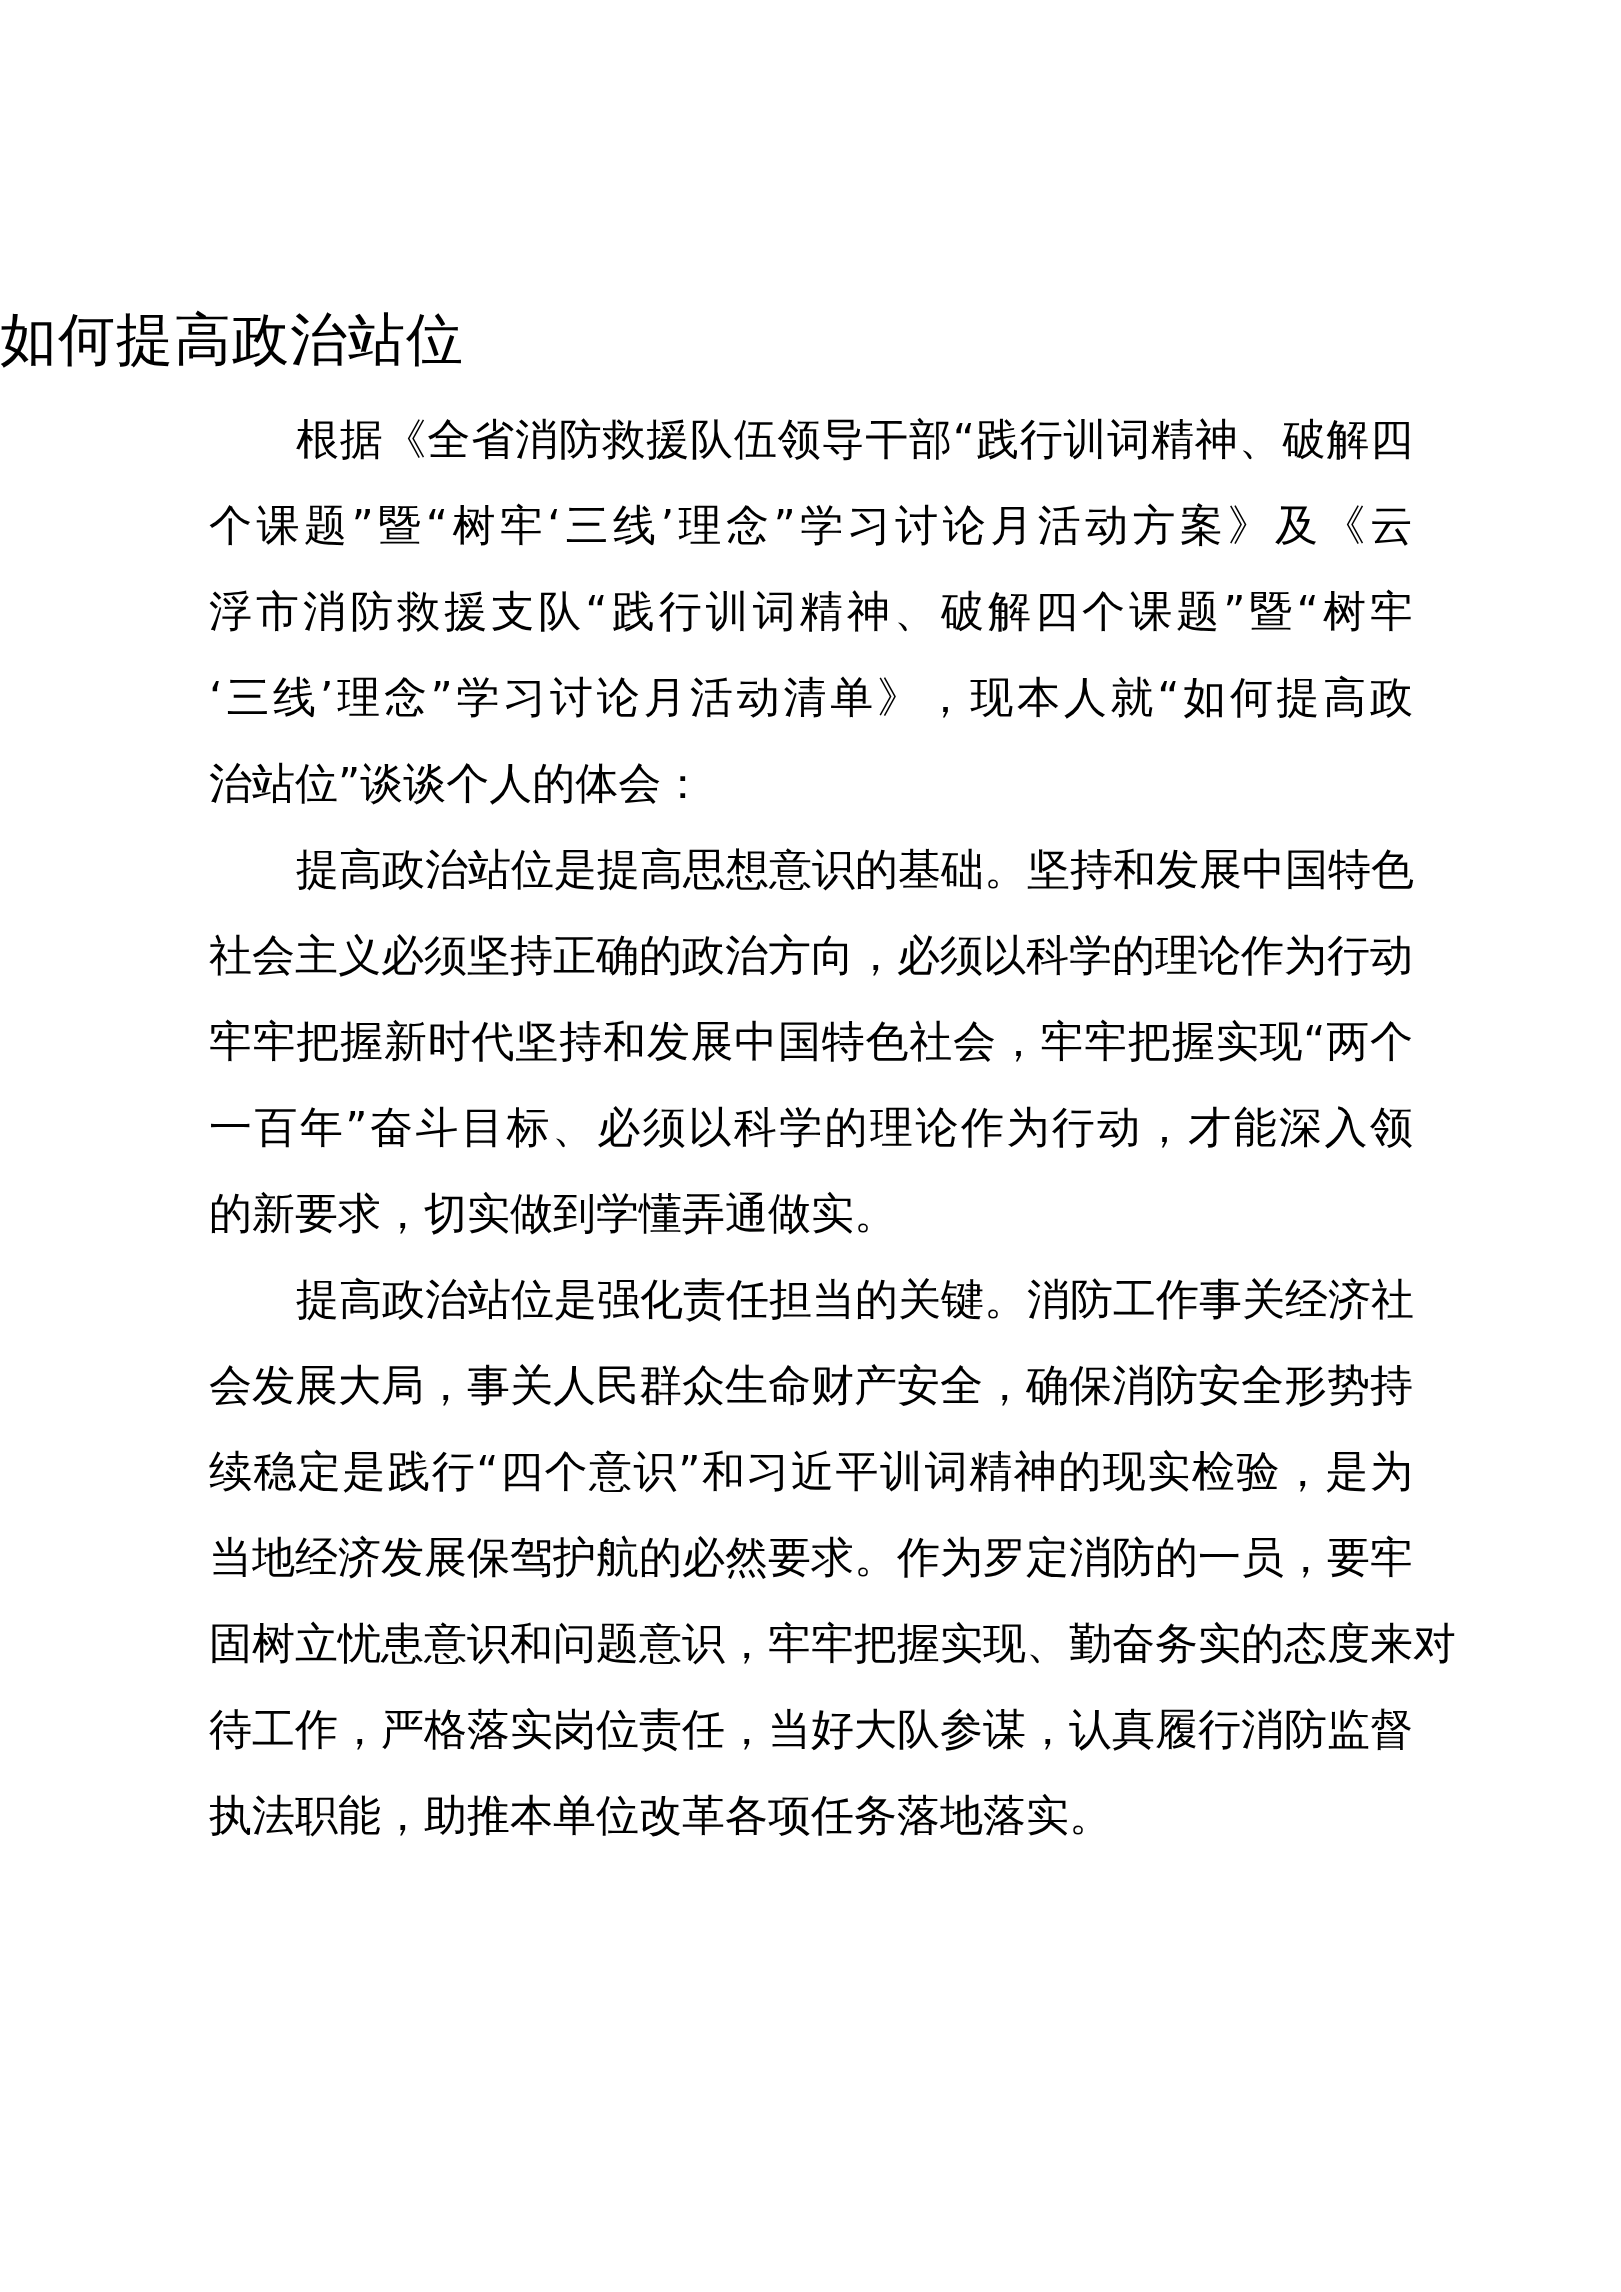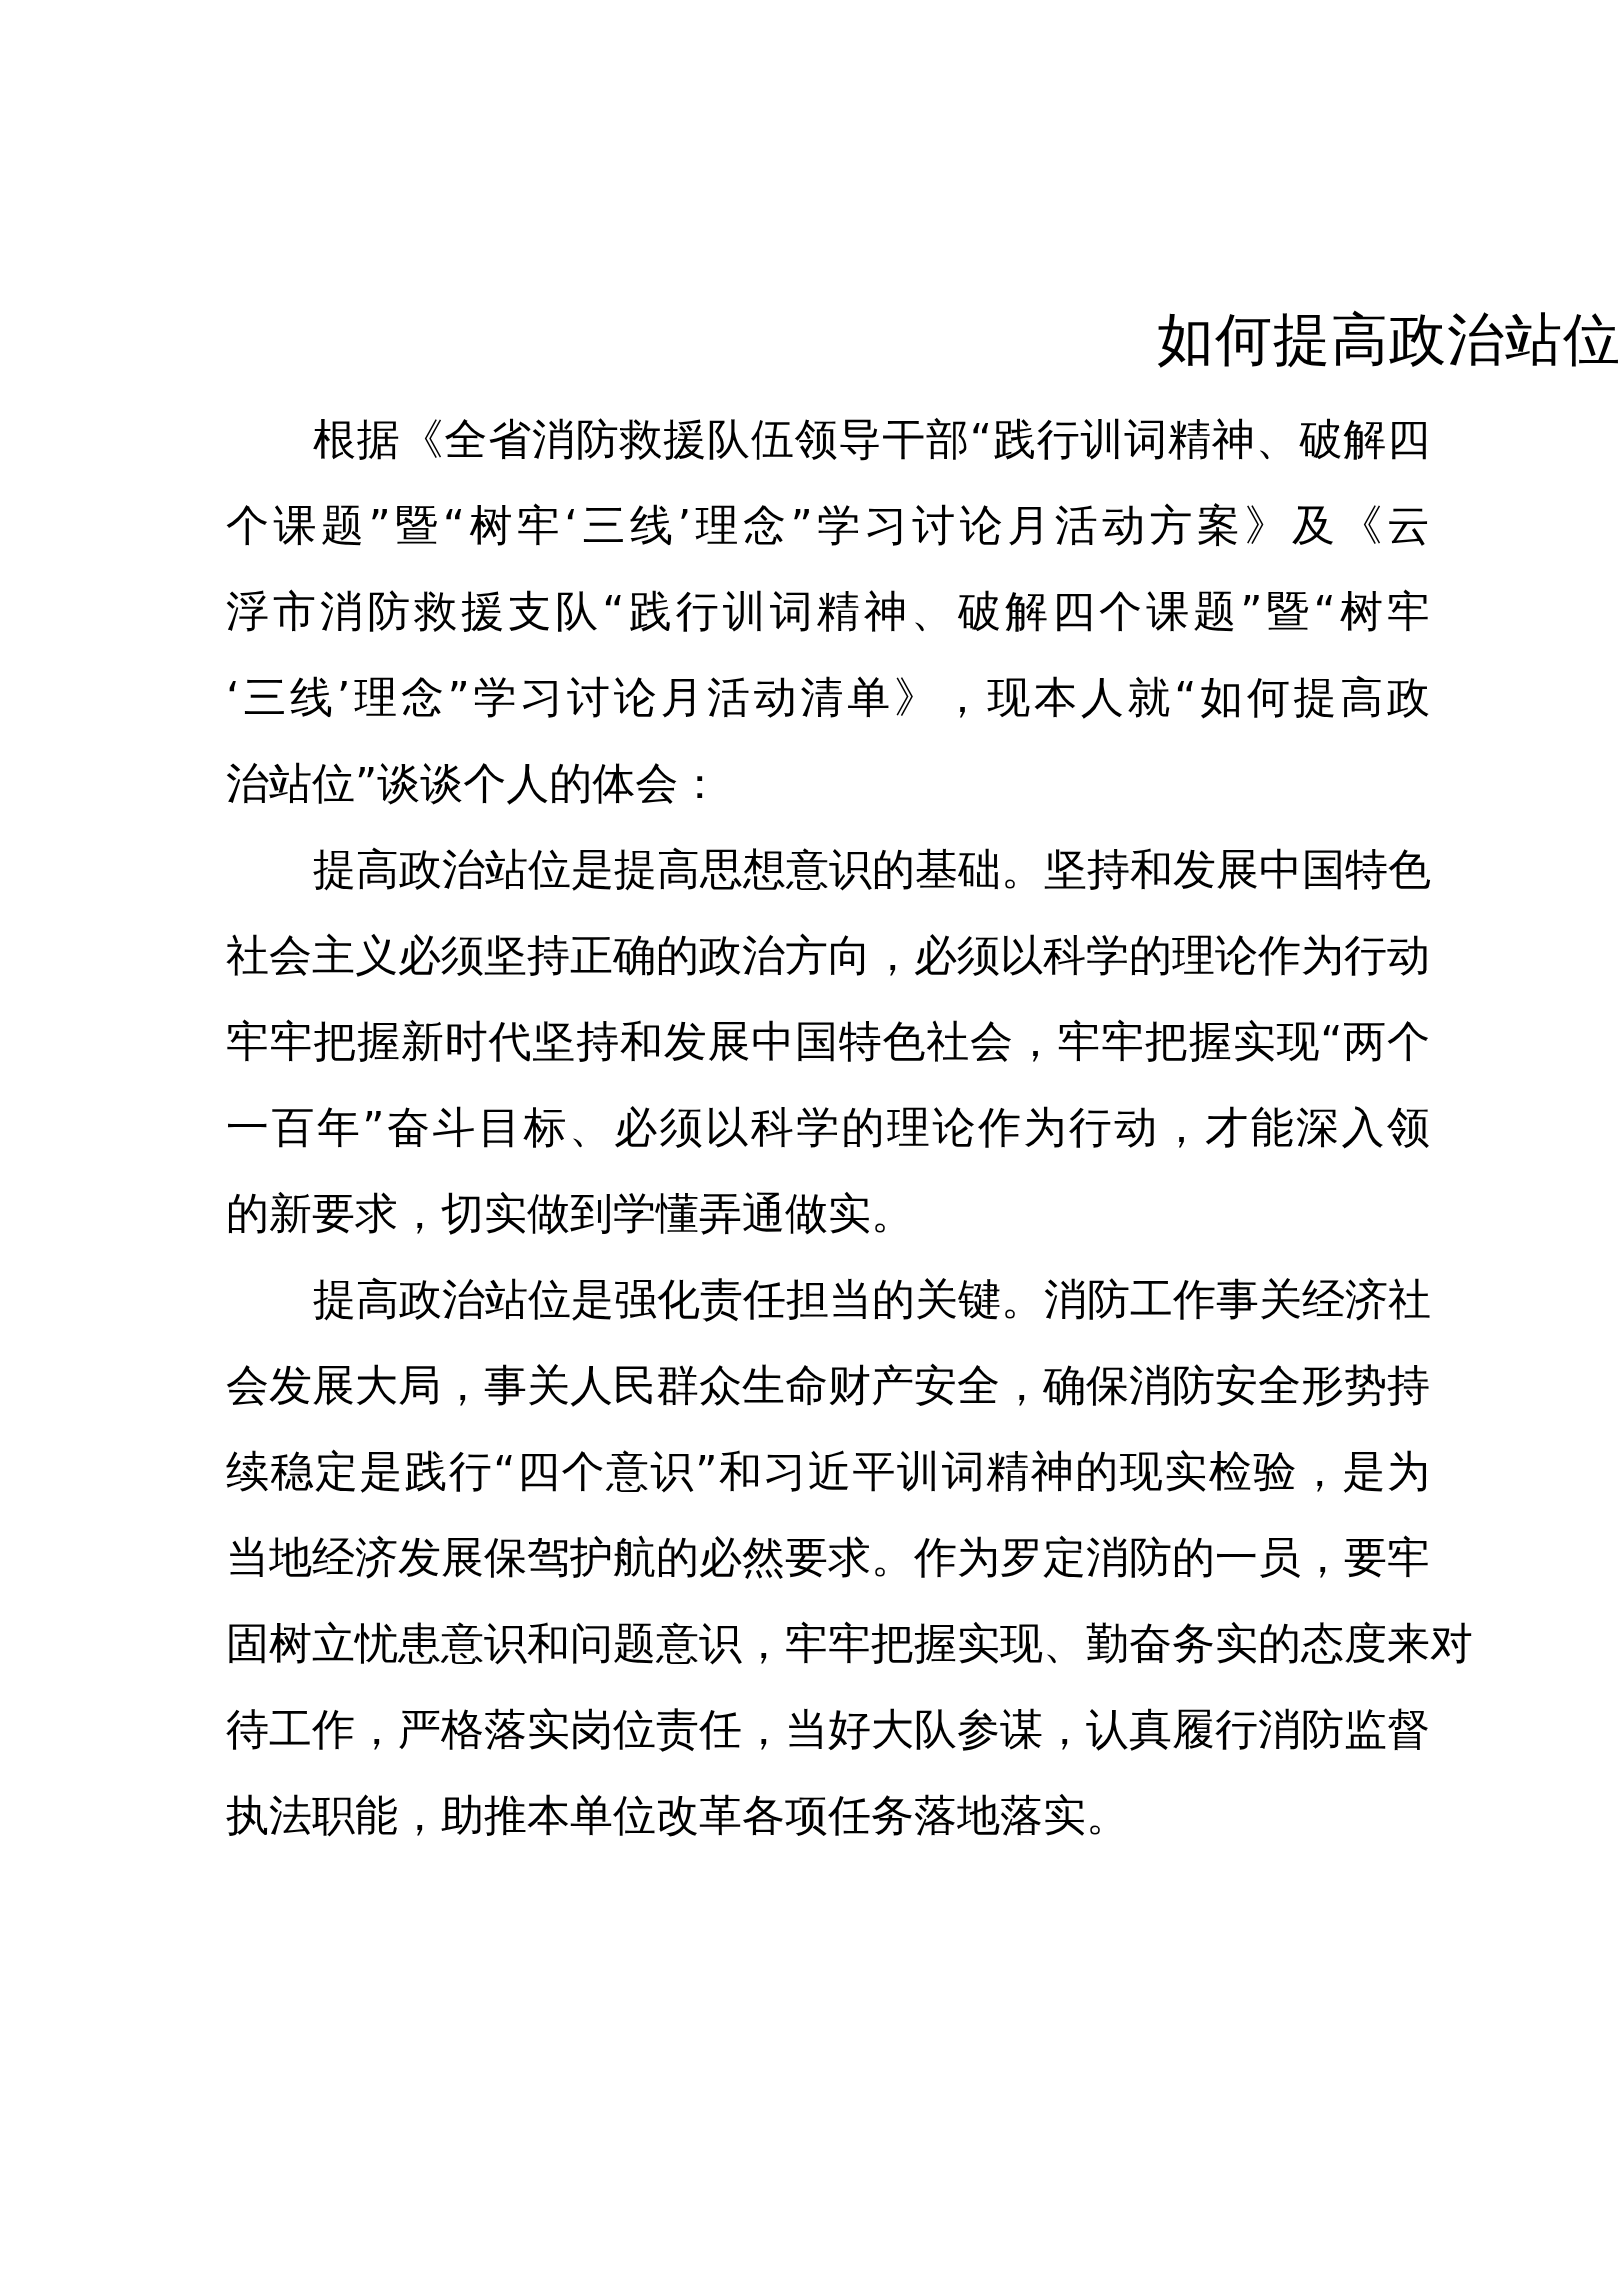--- a/index.html
+++ b/index.html
@@ -21,30 +21,30 @@
       top: 0;
       width: 1621px;
       height: 2293px;
       background: #ffffff;
     }
     .doc-title {
       position: absolute;
       left: 0;
       width: 1621px;
       top: 300px;
-      text-align: right;
+      text-align: left;
       font-size: 57px;
       line-height: 78px;
       letter-spacing: 1px;
       font-weight: normal;
       margin: 0;
     }
     .body-block {
       position: absolute;
-      left: 226px;
+      left: 209px;
       width: 1204px;
       top: 396px;
     }
     .para {
       margin: 0;
       padding: 0;
     }
     .line {
       display: block;
       height: 86px;

